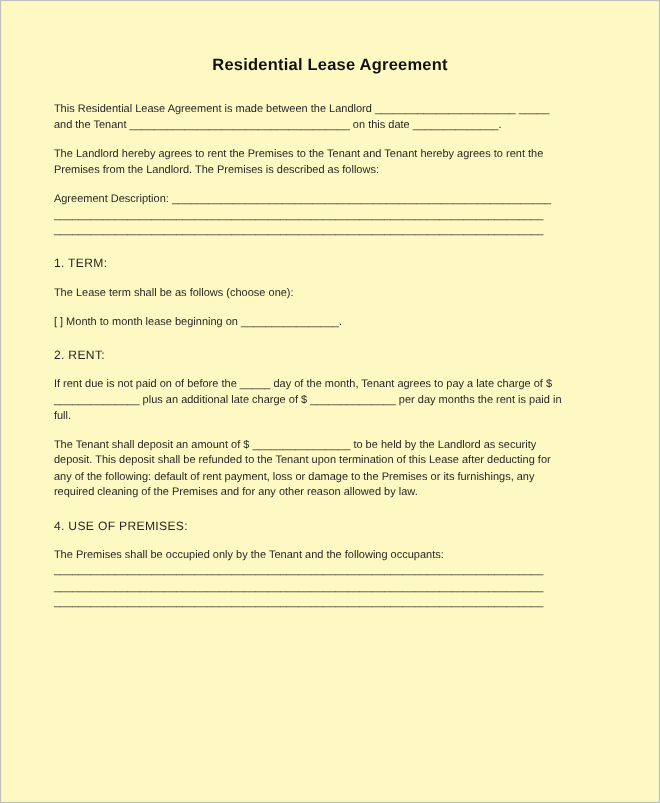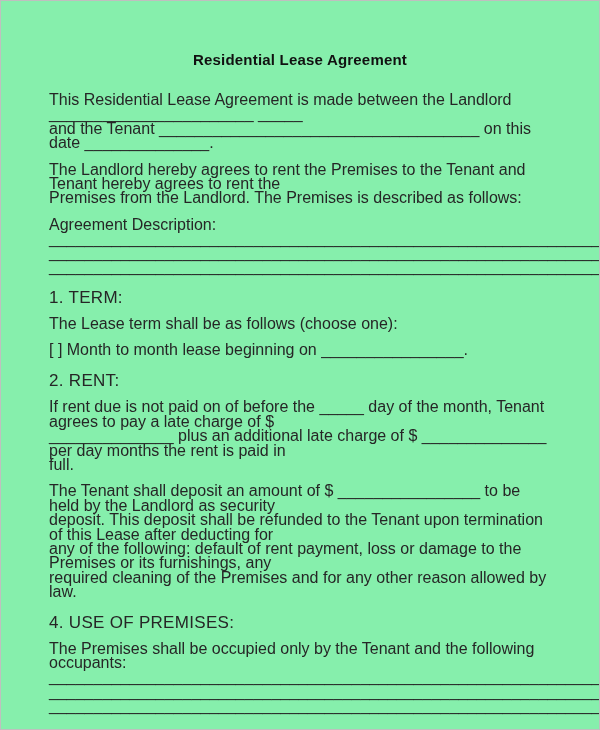--- a/index.html
+++ b/index.html
@@ -4,44 +4,44 @@
 <style>
   * { margin: 0; padding: 0; box-sizing: border-box; }
   html, body {
     background: #ffffff;
     font-family: "Liberation Sans", sans-serif;
   }
   .page {
     position: relative;
     width: 600px;
     height: 730px;
-    background: #86efac;
+    background: #fef9c3;
     border: 1px solid #bfbfbf;
     padding: 50px 48px 0 48px;
     color: #262626;
     overflow: hidden;
   }
   .doc-title {
     font-size: 15px;
     line-height: 18px;
     font-weight: bold;
     text-align: center;
     color: #111111;
     letter-spacing: 0.2px;
     margin-bottom: 24px;
   }
   .para {
-    font-size: 16px;
+    font-size: 10px;
     line-height: 14.4px;
     white-space: pre-line;
     margin-bottom: 12px;
     color: #262626;
   }
   .section-heading {
-    font-size: 17px;
+    font-size: 11px;
     line-height: 14.4px;
     font-weight: normal;
     letter-spacing: 0.3px;
     margin-top: 16px;
     margin-bottom: 12px;
     color: #262626;
   }
   .blank-lines {
     line-height: 14.2px;
   }

